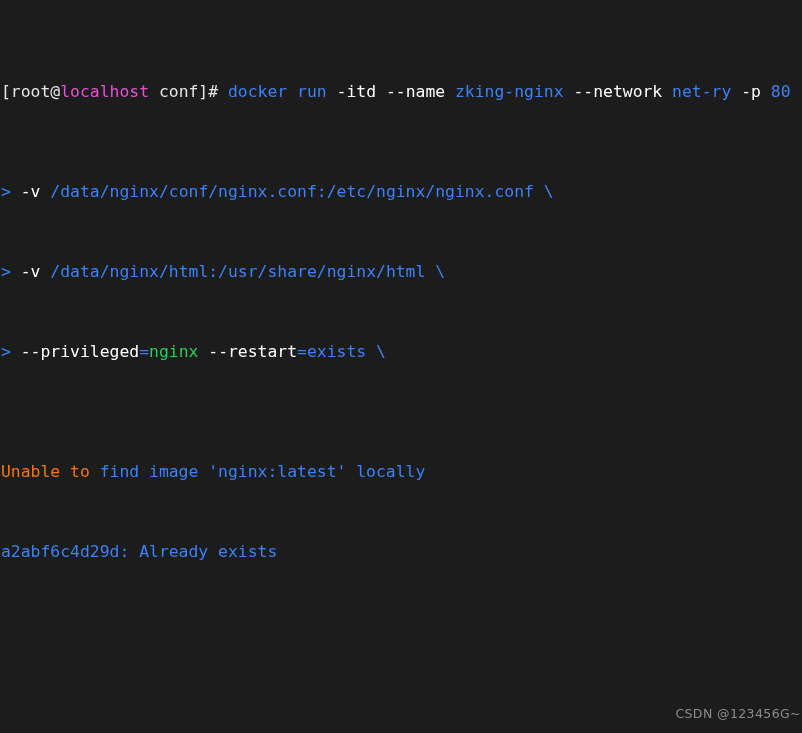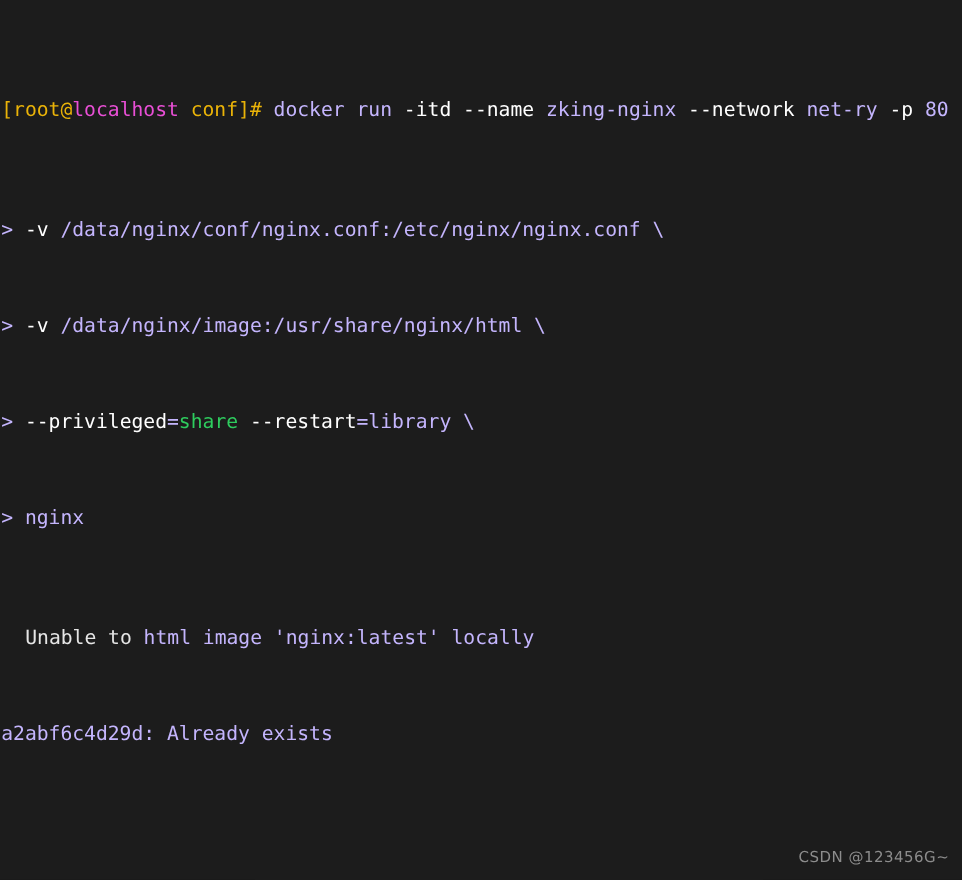--- a/index.html
+++ b/index.html
@@ -27,29 +27,29 @@
     top: 2px;
     left: 1px;
     right: 0;
     white-space: pre;
   }
   .line {
     height: 20px;
     white-space: pre;
     display: block;
   }
-  .c-white   { color: #eab308; }
-  .c-default { color: #c4b5fd; }
+  .c-white   { color: #e5e5e5; }
+  .c-default { color: #3b82f6; }
   .c-magenta { color: #e94fd6; }
   .c-cyan    { color: #ffffff; }
   .c-green   { color: #2ecc5e; }
-  .c-yellow  { color: #e5e5e5; padding-left: 20px; }
+  .c-yellow  { color: #f97316; }
   .watermark {
     position: absolute;
-    right: 11px;
+    right: 1px;
     bottom: 12px;
     color: #8c8c8c;
     font-family: "DejaVu Sans", "Liberation Sans", sans-serif;
     font-size: 12.5px;
     letter-spacing: 0.4px;
     line-height: 14px;
     white-space: pre;
   }
 </style>
 </head>
@@ -57,28 +57,27 @@
 
 <div id="terminal">
   <div class="screen">
 
     
     <div class="line"><span class="c-white">[root@</span><span class="c-magenta">localhost</span><span class="c-white"> conf]# </span><span class="c-default">docker run </span><span class="c-cyan">-itd</span><span class="c-default"> </span><span class="c-cyan">--name</span><span class="c-default"> zking-nginx </span><span class="c-cyan">--network</span><span class="c-default"> net-ry </span><span class="c-cyan">-p</span><span class="c-default"> 80</span></div>
 
 
     <div class="line"><span class="c-default">&gt; </span><span class="c-cyan">-v</span><span class="c-default"> /data/nginx/conf/nginx.conf:/etc/nginx/nginx.conf \</span></div>
 
-    <div class="line"><span class="c-default">&gt; </span><span class="c-cyan">-v</span><span class="c-default"> /data/nginx/image:/usr/share/nginx/html \</span></div>
+    <div class="line"><span class="c-default">&gt; </span><span class="c-cyan">-v</span><span class="c-default"> /data/nginx/html:/usr/share/nginx/html \</span></div>
 
-    <div class="line"><span class="c-default">&gt; </span><span class="c-cyan">--privileged</span><span class="c-default">=</span><span class="c-green">share</span><span class="c-default"> </span><span class="c-cyan">--restart</span><span class="c-default">=</span><span class="c-default">library \</span></div>
+    <div class="line"><span class="c-default">&gt; </span><span class="c-cyan">--privileged</span><span class="c-default">=</span><span class="c-green">nginx</span><span class="c-default"> </span><span class="c-cyan">--restart</span><span class="c-default">=</span><span class="c-default">exists \</span></div>
 
-    <div class="line"><span class="c-default">&gt; </span><span class="c-default">nginx</span></div>
 
     
-    <div class="line"><span class="c-yellow">Unable to</span><span class="c-default"> html image 'nginx:latest' locally</span></div>
+    <div class="line"><span class="c-yellow">Unable to</span><span class="c-default"> find image 'nginx:latest' locally</span></div>
 
     <div class="line"><span class="c-default">a2abf6c4d29d: Already exists</span></div>
     
     
     
     
     
     
     
     

